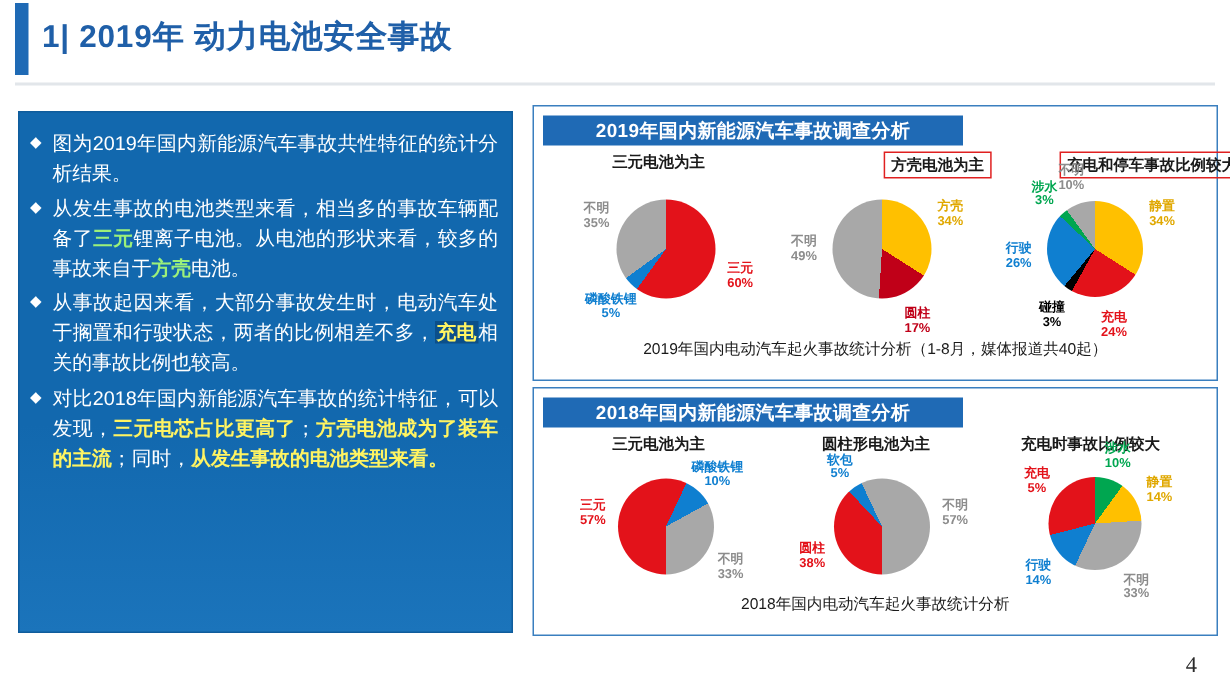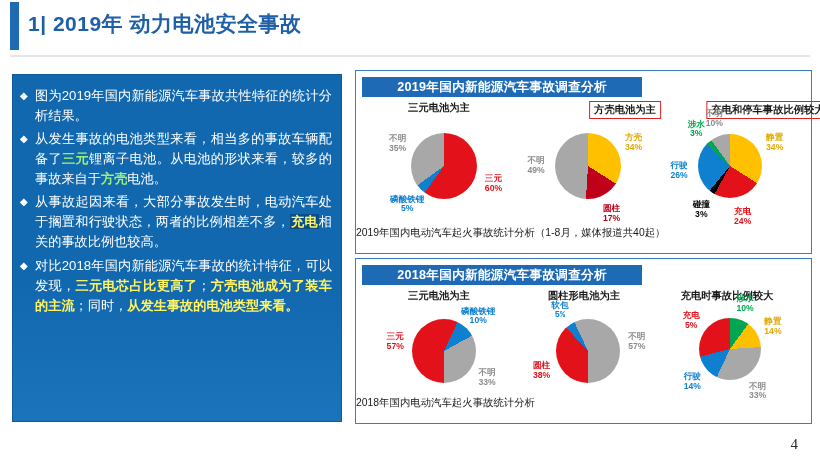--- a/index.html
+++ b/index.html
@@ -69,21 +69,21 @@
   }
   .sub.boxed{border:1.4px solid #e02020;padding:1px 4px;margin-left:41px;}
   
   .pie-col{position:absolute;}
   .pie{border-radius:50%;position:absolute;left:0;top:0;}
   .lbl{
     position:absolute;font-size:8.6px;font-weight:bold;line-height:1.12;
     text-align:center;white-space:nowrap;
   }
   .caption{
-    position:absolute;left:0;width:455px;
+    position:absolute;left:0;width:455px;text-align:center;
     font-size:10.4px;color:#1a1a1a;
   }
   
   .page-num{
     position:absolute;right:22px;bottom:8px;
     font-size:15px;color:#2b2b2b;font-family:"Liberation Serif",serif;
   }
 </style>
 </head>
 <body>
@@ -148,21 +148,21 @@
       <div class="pie-col" style="left: 56px; top: 60px; width: 64px; height: 64px;">
         <div class="pie" style="width: 64px; height: 64px; background: conic-gradient(from 180deg, rgb(227, 18, 26) 0deg, rgb(227, 18, 26) 205.2deg, rgb(15, 127, 208) 205.2deg, rgb(15, 127, 208) 241.2deg, rgb(168, 168, 168) 241.2deg, rgb(168, 168, 168) 360deg);"></div>
       </div>
       <div class="lbl" style="left: 39.2042px; top: 73.0928px; transform: translateX(-50%); color: rgb(227, 18, 26);"><span>三元</span><br><span>57%</span></div>
       <div class="lbl" style="left: 122.227px; top: 47.5516px; transform: translateX(-50%); color: rgb(15, 127, 208);"><span>磷酸铁锂</span><br><span>10%</span></div>
       <div class="lbl" style="left: 131.037px; top: 109.452px; transform: translateX(-50%); color: rgb(140, 140, 140);"><span>不明</span><br><span>33%</span></div>
       <div class="pie-col" style="left: 200px; top: 60px; width: 64px; height: 64px;">
         <div class="pie" style="width: 64px; height: 64px; background: conic-gradient(from 180deg, rgb(227, 18, 26) 0deg, rgb(227, 18, 26) 136.8deg, rgb(15, 127, 208) 136.8deg, rgb(15, 127, 208) 154.8deg, rgb(168, 168, 168) 154.8deg, rgb(168, 168, 168) 360deg);"></div>
       </div>
       <div class="lbl" style="left: 185.511px; top: 102.406px; transform: translateX(-50%); color: rgb(227, 18, 26);"><span>圆柱</span><br><span>38%</span></div>
-      <div class="lbl" style="left: 203.896px; top: 42.646px; transform: translateX(-50%); color: rgb(15, 127, 208); font-family: Liberation Mono, monospace;"><span>软包</span><br><span>5%</span></div>
+      <div class="lbl" style="left: 203.896px; top: 42.646px; transform: translateX(-50%); color: rgb(15, 127, 208);"><span>软包</span><br><span>5%</span></div>
       <div class="lbl" style="left: 280.796px; top: 73.0928px; transform: translateX(-50%); color: rgb(140, 140, 140);"><span>不明</span><br><span>57%</span></div>
       <div class="pie-col" style="left: 343px; top: 59px; width: 62px; height: 62px;">
         <div class="pie" style="width: 62px; height: 62px; background: conic-gradient(rgb(0, 166, 80) 0deg, rgb(0, 166, 80) 36deg, rgb(255, 192, 0) 36deg, rgb(255, 192, 0) 86.4deg, rgb(168, 168, 168) 86.4deg, rgb(168, 168, 168) 205.2deg, rgb(15, 127, 208) 205.2deg, rgb(15, 127, 208) 255.6deg, rgb(227, 18, 26) 255.6deg, rgb(227, 18, 26) 360deg);"></div>
       </div>
       <div class="lbl" style="left: 389.142px; top: 35.3982px; transform: translateX(-50%); color: rgb(0, 166, 80);"><span>涉水</span><br><span>10%</span></div>
       <div class="lbl" style="left: 416.939px; top: 58.3941px; transform: translateX(-50%); color: rgb(224, 168, 0);"><span>静置</span><br><span>14%</span></div>
       <div class="lbl" style="left: 401.542px; top: 122.527px; transform: translateX(-50%); color: rgb(140, 140, 140);"><span>不明</span><br><span>33%</span></div>
       <div class="lbl" style="left: 336.245px; top: 113.234px; transform: translateX(-50%); color: rgb(15, 127, 208);"><span>行驶</span><br><span>14%</span></div>
       <div class="lbl" style="left: 335.282px; top: 51.9676px; transform: translateX(-50%); color: rgb(227, 18, 26);"><span>充电</span><br><span>5%</span></div>
     </div>

